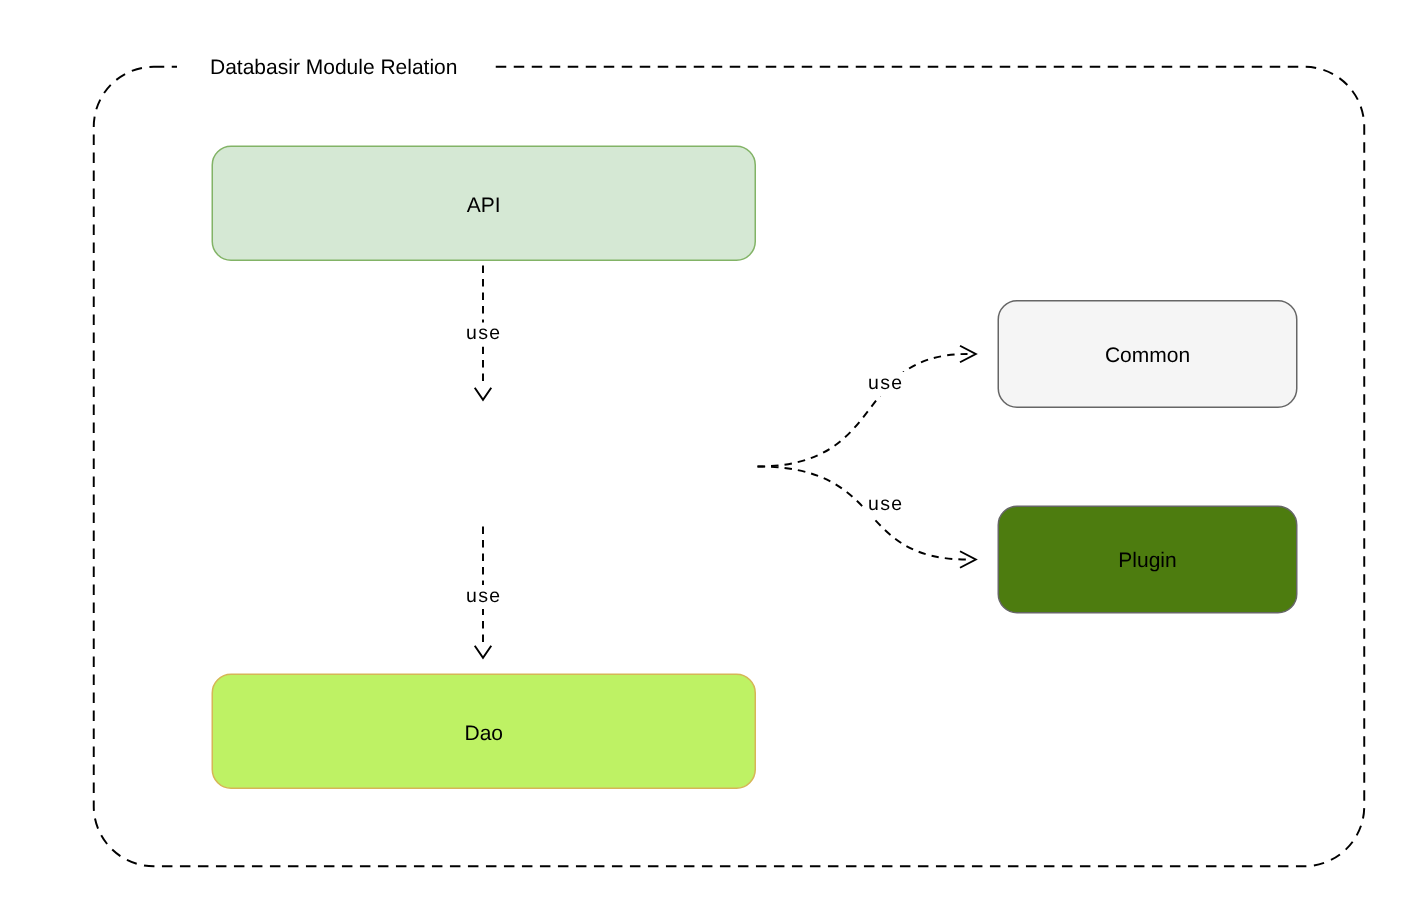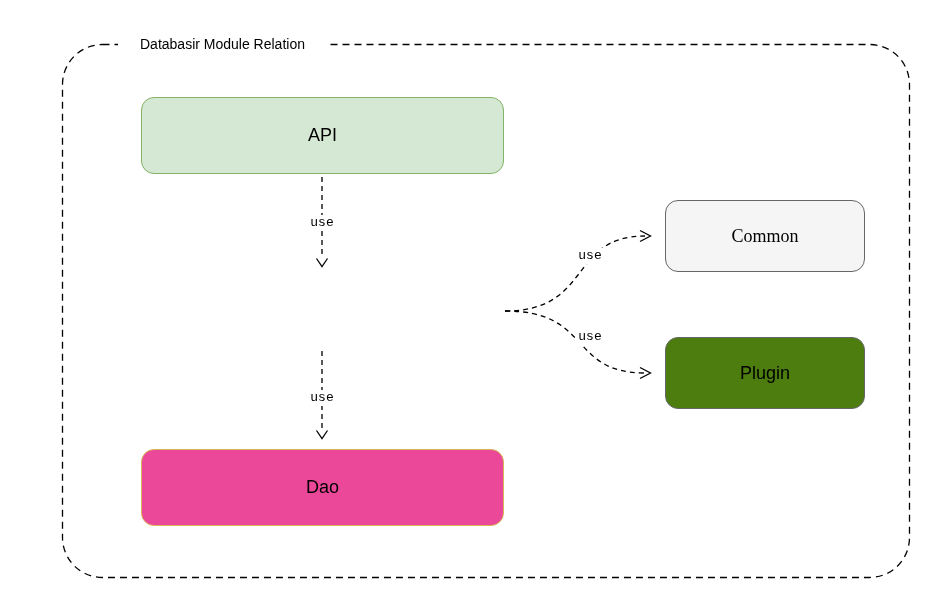--- a/index.html
+++ b/index.html
@@ -30,27 +30,27 @@
     white-space: nowrap;
   }
   .node {
     position: absolute;
     display: flex;
     align-items: center;
     justify-content: center;
     box-sizing: border-box;
     border: 1.4px solid #999;
     border-radius: 13px;
-    font-size: 18px;
+    font-size: 14px;
     white-space: nowrap;
   }
   .node-api    { left: 141px; top:  97px; width: 363px; height: 77px; }
   .node-core   { left: 141px; top: 273px; width: 363px; height: 77px; }
   .node-dao    { left: 141px; top: 449px; width: 363px; height: 77px; }
-  .node-common { left: 665px; top: 200px; width: 200px; height: 72px; font-family: Liberation Serif, serif; }
+  .node-common { left: 665px; top: 200px; width: 200px; height: 72px; }
   .node-plugin { left: 665px; top: 337px; width: 200px; height: 72px; }
   .edge-label {
     position: absolute;
     transform: translate(-50%, -50%);
     background: #ffffff;
     padding: 1px 3px;
     font-size: 13px;
     line-height: 14px;
     white-space: nowrap;
     font-family: Liberation Mono, monospace;
@@ -86,21 +86,21 @@
 
     <g>
       <path d="M 505 311 C 593 311 568 373 645 373" fill="none" stroke="currentColor" stroke-width="1.3" stroke-dasharray="5 4"></path>
       <path d="M 640 367.5 L 650.5 373 L 640 378.5" fill="none" stroke="currentColor" stroke-width="1.3"></path>
     </g>
   </svg>
 
   <div class="diagram-title">Databasir Module Relation</div>
 
   <div class="node node-api" style="background-color: rgb(213, 232, 212); border-color: rgb(130, 179, 102);">API</div>
-  <div class="node node-dao" style="background-color: #ec4899; border-color: rgb(214, 182, 86);">Dao</div>
+  <div class="node node-dao" style="background-color: #bef264; border-color: rgb(214, 182, 86);">Dao</div>
   <div class="node node-common" style="background-color: rgb(245, 245, 245); border-color: rgb(102, 102, 102);">Common</div>
   <div class="node node-plugin" style="background-color: #4d7c0f; border-color: rgb(102, 102, 102);">Plugin</div>
 
   <div class="edge-label edge-label-1">use</div>
   <div class="edge-label edge-label-2">use</div>
   <div class="edge-label edge-label-3">use</div>
   <div class="edge-label edge-label-4">use</div>
 
 </div>
 

